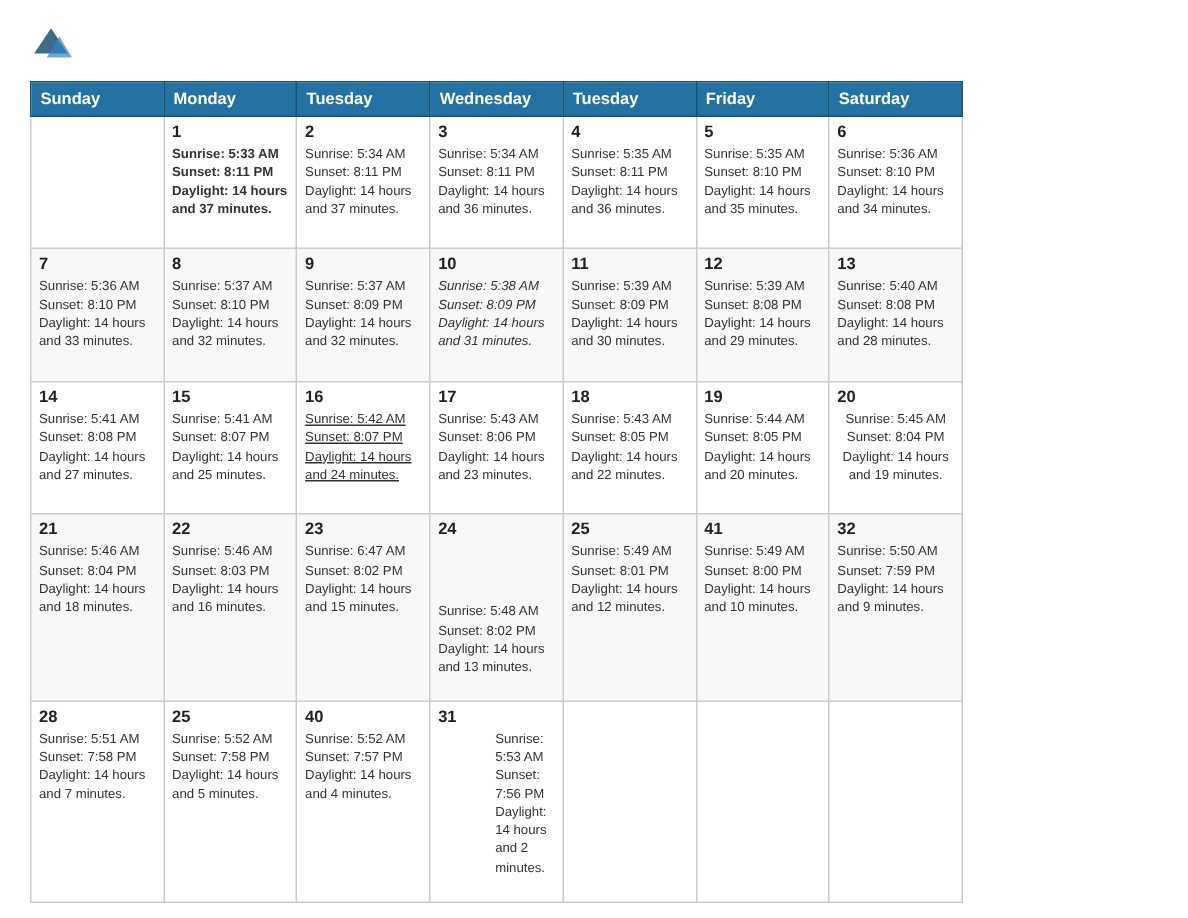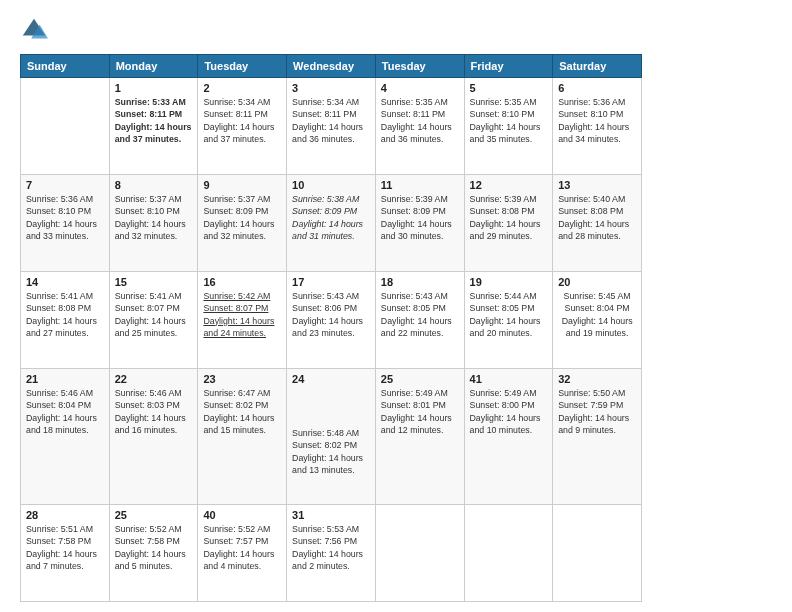--- a/index.html
+++ b/index.html
@@ -352,21 +352,21 @@
           </td>
           <td>
             <span class="day-number">40</span>
             <div class="day-info" style="white-space: pre-line;">Sunrise: 5:52 AM
 Sunset: 7:57 PM
 Daylight: 14 hours
 and 4 minutes.</div>
           </td>
           <td>
             <span class="day-number">31</span>
-            <div class="day-info" style="white-space: pre-line;">Sunrise: 5:53 AM
+            <div class="day-info" style="white-space: pre-line; margin-left: 38px;">Sunrise: 5:53 AM
 Sunset: 7:56 PM
 Daylight: 14 hours
 and 2 minutes.</div>
           </td>
           <td class="empty"></td>
           <td class="empty"></td>
           <td class="empty"></td>
         </tr>
       </tbody>
   </table>

